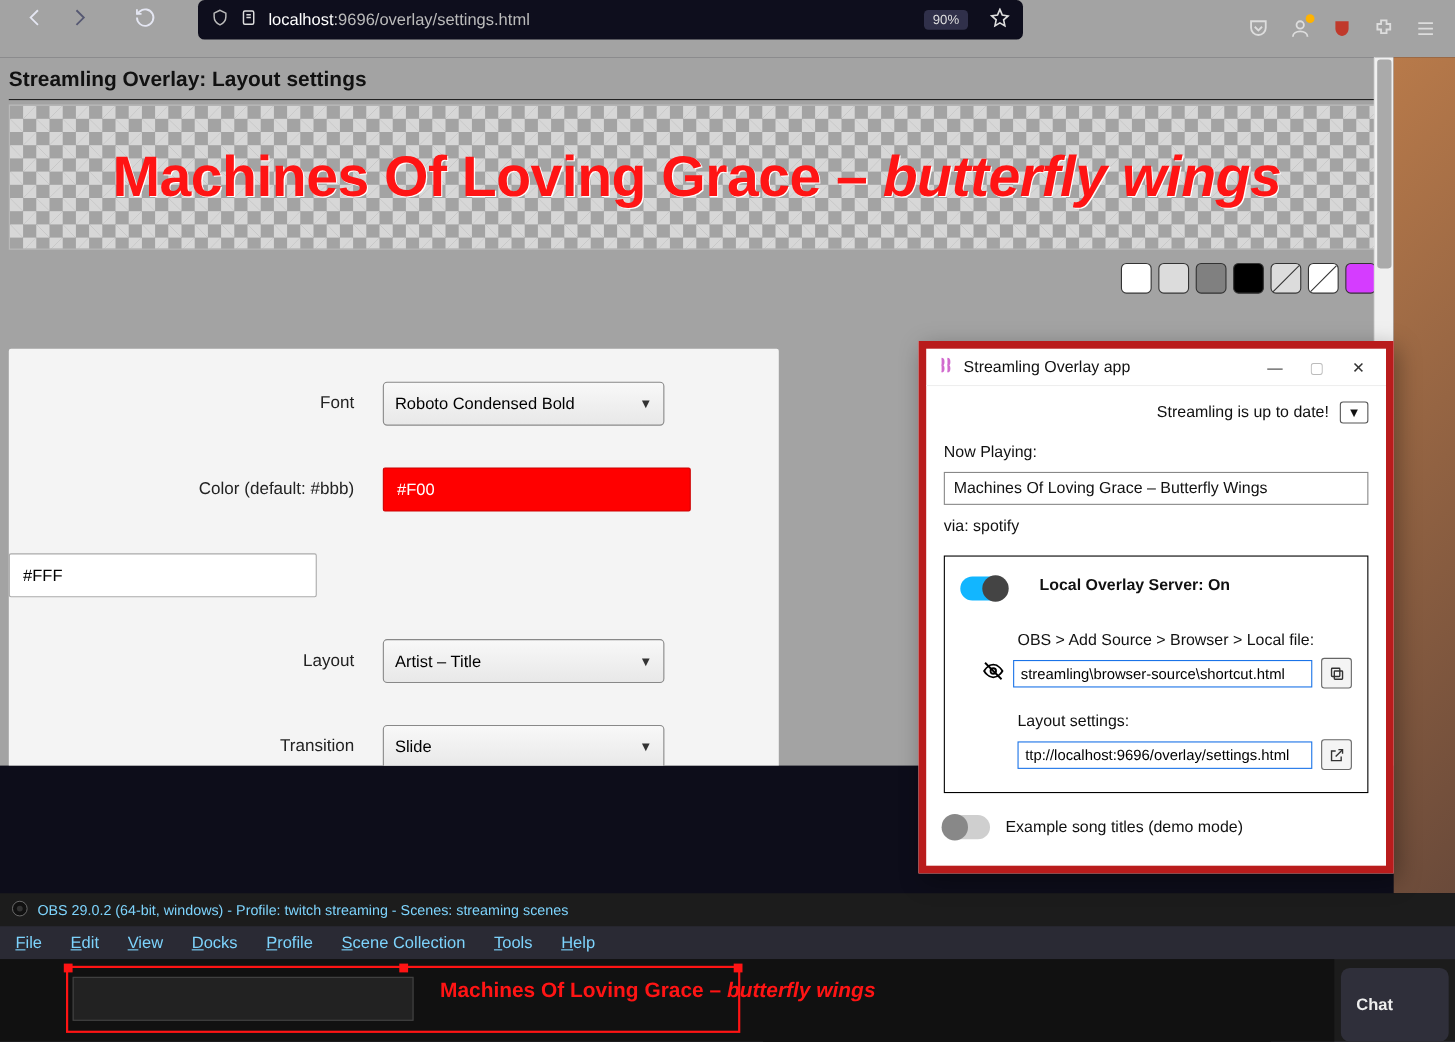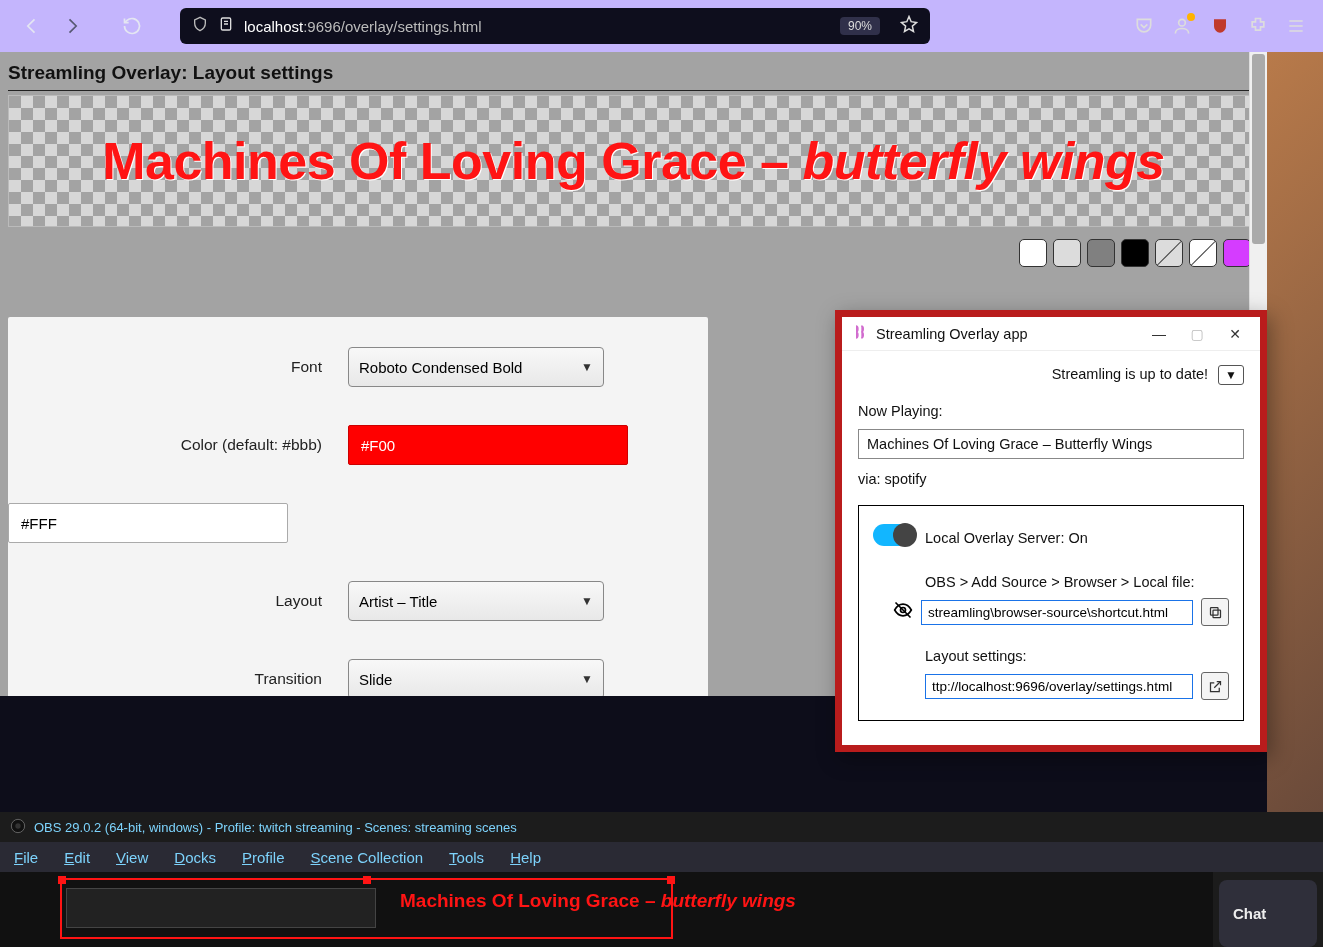--- a/index.html
+++ b/index.html
@@ -8,23 +8,22 @@
     background: #0d0d1a;
     width: 1323px;
     height: 947px;
     overflow: hidden;
     position: relative;
   }
 
   
   .browser-toolbar {
     height: 52px;
-    background: #c4b5fd;
+    background: #a3a3a3;
     display: flex;
-    align-items: center;
     padding: 0 16px;
     gap: 8px;
     color: #cfd1e4;
   }
   .nav-arrow { width:32px;height:32px;display:flex;align-items:center;justify-content:center;border-radius:6px;cursor:pointer;}
   .nav-arrow svg{stroke:#e4e6f2;}
   .nav-arrow.disabled svg{stroke:#565872;}
   .url-bar {
     margin-left: 24px;
     flex: 0 0 750px;
@@ -133,21 +132,21 @@
   .app-titlebar{height:34px;display:flex;align-items:center;padding:0 10px;gap:8px;border-bottom:1px solid #eee;}
   .app-titlebar .spacer{flex:1;}
   .win-btn{width:30px;text-align:center;color:#333;cursor:pointer;font-size:14px;}
   .app-body{padding:14px 16px 24px;}
   .status-line{text-align:right;margin-bottom:18px;}
   .status-btn{display:inline-block;border:1px solid #555;border-radius:3px;padding:2px 6px;margin-left:6px;font-size:12px;cursor:pointer;}
   .np-label{margin-bottom:10px;}
   .np-box{border:1px solid #888;padding:6px 8px;margin-bottom:12px;background:#fff;}
   .via{margin-bottom:18px;}
   .server-box{border:1.5px solid #000;padding:18px 14px 20px;}
-  .toggle-row{display:flex;align-items:flex-end;gap:10px;margin-bottom:28px;}
+  .toggle-row{display:flex;align-items:flex-start;gap:30px;margin-bottom:28px;font-weight:bold;}
   .toggle{width:42px;height:22px;border-radius:22px;position:relative;cursor:pointer;}
   .toggle.on{background:#12b6ff;}
   .toggle.off{background:#cfcfcf;}
   .toggle-knob{position:absolute;top:-1px;width:24px;height:24px;border-radius:50%;background:#555;}
   .toggle.on .toggle-knob{right:-2px;background:#444;}
   .toggle.off .toggle-knob{left:-2px;background:#888;}
   .path-label{margin:0 0 8px 52px;}
   .path-row{display:flex;align-items:center;gap:8px;margin-bottom:22px;margin-left:20px;}
   .path-row:last-child{margin-bottom:0;}
   .path-row input{flex:1;border:1px solid #1a73e8;padding:4px 6px;font-size:13.5px;background:#fff;}
@@ -381,20 +380,26 @@
         <div class="icon-btn">
           <svg width="15" height="15" viewBox="0 0 24 24" fill="none" stroke="#333" stroke-width="2">
               <path d="M14 4h6v6"></path>
               <path d="M20 4 10 14"></path>
               <path d="M18 14v6H4V6h6"></path>
             </svg>
         </div>
       </div>
     </div>
 
+    <div class="demo-row">
+      <div class="toggle off">
+          <div class="toggle-knob"></div>
+        </div>
+      <span>Example song titles (demo mode)</span>
+    </div>
   </div>
 </div>
 
 <div class="obs-strip">
   <div class="obs-titlebar">
     <span>
       <svg width="16" height="16" viewBox="0 0 24 24">
           <circle cx="12" cy="12" r="10" fill="#111" stroke="#888" stroke-width="1"></circle>
           <circle cx="12" cy="12" r="4" fill="#333"></circle>
         </svg>

